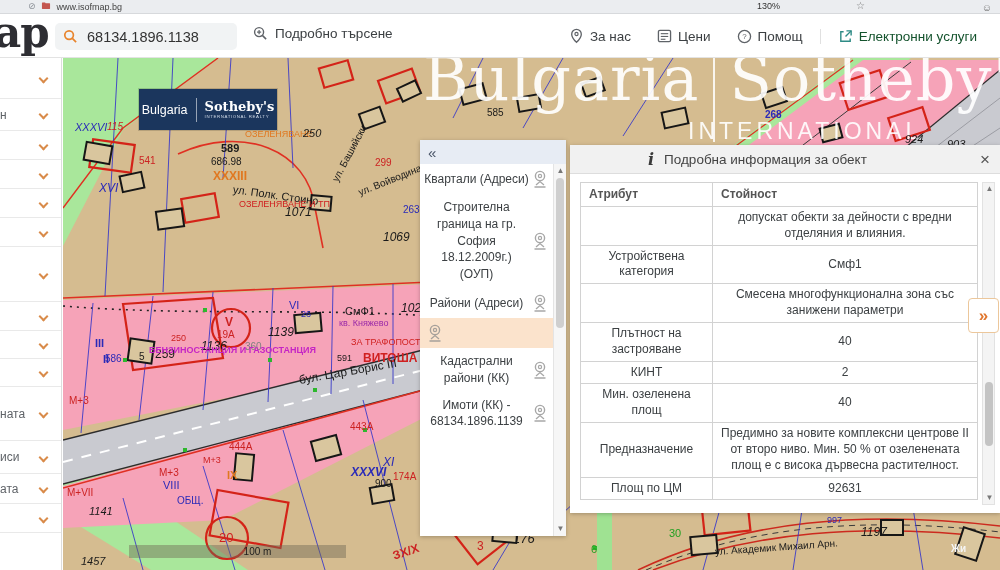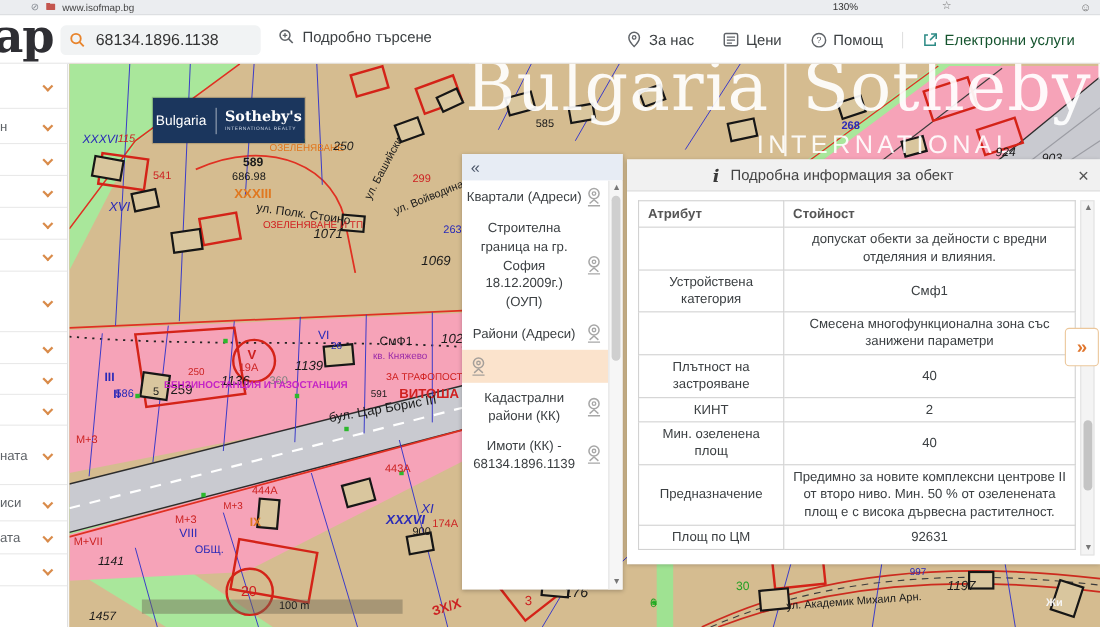--- a/index.html
+++ b/index.html
@@ -59,21 +59,21 @@
           color:rgba(255,255,255,0.9);font-family:"Liberation Sans",sans-serif;pointer-events:none;}
 
   .sir-logo{position:absolute;left:76px;top:31px;width:138px;height:41px;background:#1b365d;
             display:flex;align-items:center;justify-content:center;gap:8px;box-shadow:0 0 0 1px rgba(0,0,0,.15);}
   .sir-left{color:#fff;font-size:12.5px;}
   .sir-bar{width:1px;height:24px;background:rgba(255,255,255,.55);}
   .sir-right{display:flex;flex-direction:column;line-height:1;}
   .sir-name{color:#fff;font-family:"DejaVu Serif","Liberation Serif",serif;font-weight:700;font-size:13px;}
   .sir-sub{color:#cfd8e6;font-size:4.4px;letter-spacing:.6px;margin-top:2px;}
 
-  .scalebar{position:absolute;left:66px;top:487px;width:237px;height:13px;
+  .scalebar{position:absolute;left:66px;top:487px;width:217px;height:13px;
             background:rgba(110,104,84,0.45);display:flex;align-items:center;justify-content:center;
             font-size:10px;color:#1d1d1d;padding-left:40px;}
 
   
   .layer-panel{position:absolute;left:357px;top:82px;width:146px;height:396px;background:#fff;
                box-shadow:0 1px 4px rgba(0,0,0,.25);display:flex;flex-direction:column;}
   .lp-head{height:24px;background:#e7ecf4;display:flex;align-items:center;padding-left:8px;flex:none;}
   .lp-collapse{font-size:15px;color:#4a5568;cursor:pointer;line-height:1;}
   .lp-body{flex:1;display:flex;overflow:hidden;}
   .lp-list{flex:1;overflow:hidden;}

